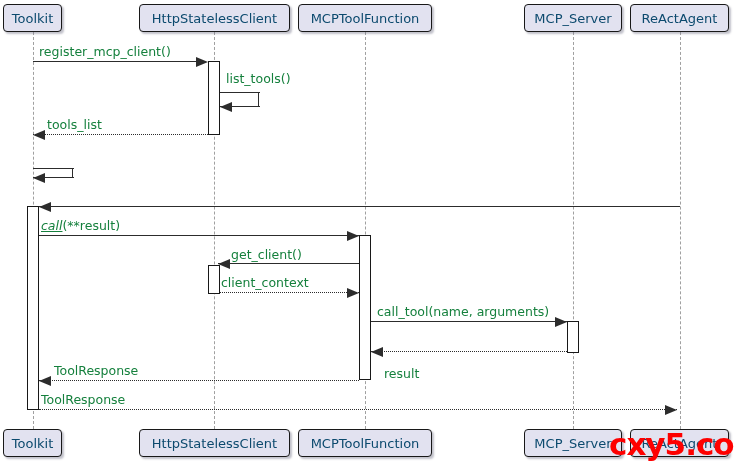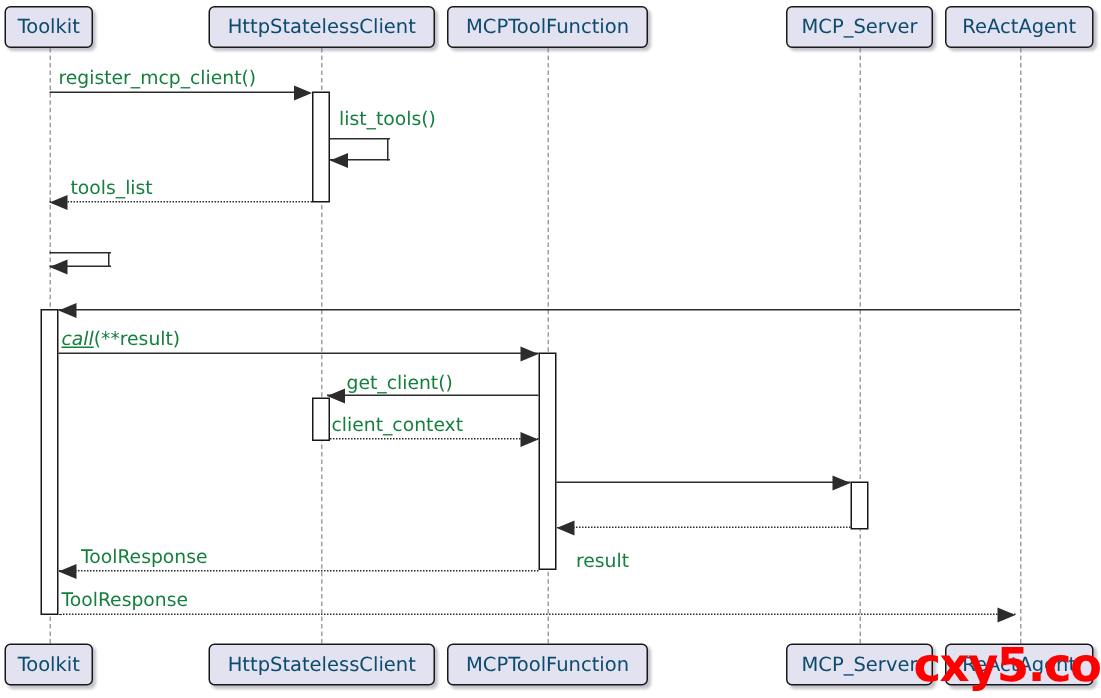--- a/index.html
+++ b/index.html
@@ -123,20 +123,21 @@
   <div class="arr r" style="left:347px; top:231px;"></div>
 
   <div class="mlabel" style="left:231px; top:248px;">get_client()</div>
   <div class="ml solid" style="left:218px; top:263px; width:141px;"></div>
   <div class="arr l" style="left:218px; top:259px;"></div>
 
   <div class="mlabel" style="left:221px; top:276px;">client_context</div>
   <div class="ml ret" style="left:220px; top:292px; width:139px;"></div>
   <div class="arr r" style="left:347px; top:288px;"></div>
 
+  <div class="mlabel" style="left:377px; top:305px;">call_tool(name, arguments)</div>
   <div class="ml solid" style="left:371px; top:321px; width:196px;"></div>
   <div class="arr r" style="left:555px; top:317px;"></div>
 
   <div class="mlabel" style="left:384px; top:335px;margin-top:32px;">result</div>
   <div class="ml ret" style="left:371px; top:351px; width:196px;"></div>
   <div class="arr l" style="left:371px; top:347px;"></div>
 
   <div class="mlabel" style="left:54px; top:364px;">ToolResponse</div>
   <div class="ml ret" style="left:39px; top:380px; width:320px;"></div>
   <div class="arr l" style="left:39px; top:376px;"></div>

